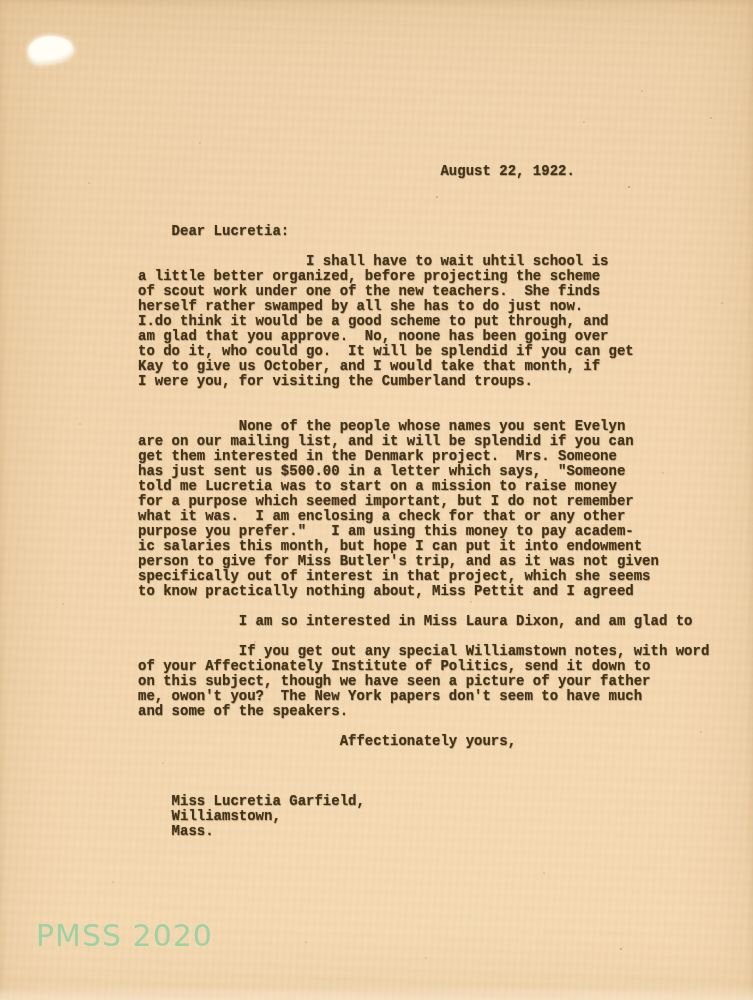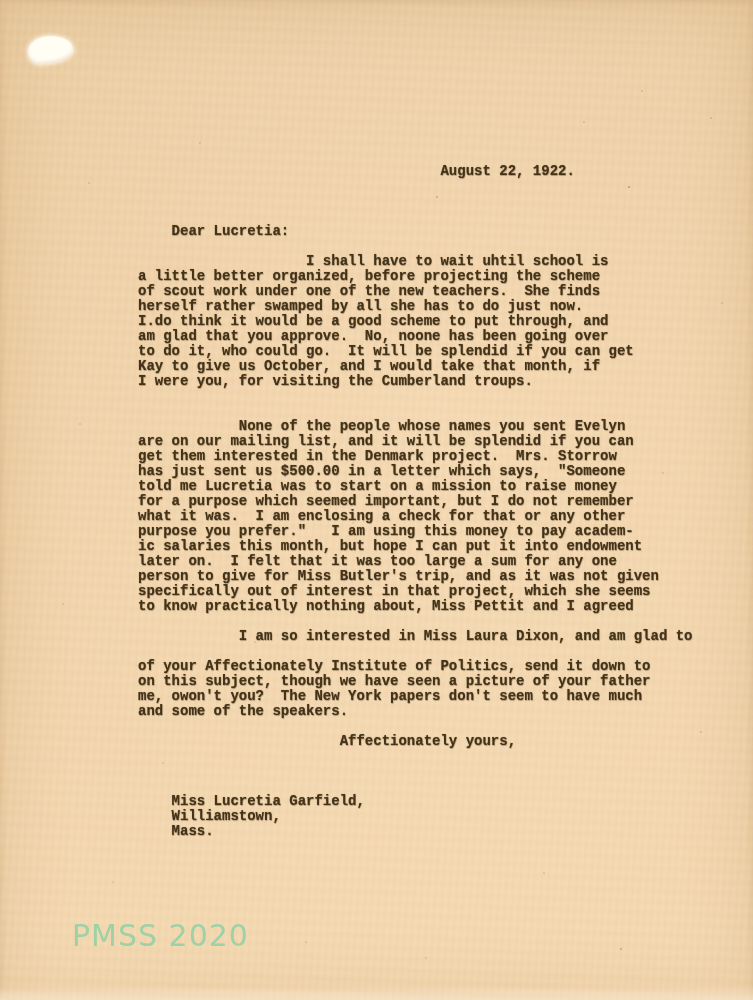--- a/index.html
+++ b/index.html
@@ -123,41 +123,41 @@
       <div class="line">herself rather swamped by all she has to do just now.</div>
       <div class="line">I.do think it would be a good scheme to put through, and</div>
       <div class="line">am glad that you approve.  No, noone has been going over</div>
       <div class="line">to do it, who could go.  It will be splendid if you can get</div>
       <div class="line">Kay to give us October, and I would take that month, if</div>
       <div class="line">I were you, for visiting the Cumberland troups.</div>
       <div class="line"></div>
       <div class="line"></div>
       <div class="line">            None of the people whose names you sent Evelyn</div>
       <div class="line">are on our mailing list, and it will be splendid if you can</div>
-      <div class="line">get them interested in the Denmark project.  Mrs. Storrow</div>
+      <div class="line">get them interested in the Denmark project.  Mrs. Someone</div>
       <div class="line">has just sent us $500.00 in a letter which says,  "Someone</div>
       <div class="line">told me Lucretia was to start on a mission to raise money</div>
       <div class="line">for a purpose which seemed important, but I do not remember</div>
       <div class="line">what it was.  I am enclosing a check for that or any other</div>
       <div class="line">purpose you prefer."   I am using this money to pay academ-</div>
       <div class="line">ic salaries this month, but hope I can put it into endowment</div>
-      <div class="line">later on.  I felt that it was too large a sum for any one</div>
       <div class="line">person to give for Miss Butler's trip, and as it was not given</div>
       <div class="line">specifically out of interest in that project, which she seems</div>
       <div class="line">to know practically nothing about, Miss Pettit and I agreed</div>
       <div class="line"></div>
       <div class="line">            I am so interested in Miss Laura Dixon, and am glad to</div>
       <div class="line"></div>
+      <div class="line">            If you get out any special Williamstown notes, with word</div>
       <div class="line">of your Affectionately Institute of Politics, send it down to</div>
       <div class="line">on this subject, though we have seen a picture of your father</div>
       <div class="line">me, owon't you?  The New York papers don't seem to have much</div>
       <div class="line">and some of the speakers.</div>
       <div class="line"></div>
       <div class="line">                        Affectionately yours,</div>
       <div class="line"></div>
       <div class="line"></div>
       <div class="line"></div>
       <div class="line">    Miss Lucretia Garfield,</div>
       <div class="line">    Williamstown,</div>
       <div class="line">    Mass.</div>
     </div>
-  <div class="watermark" style="color: rgb(158, 209, 166); margin-left: 36px;">PMSS 2020</div>
+  <div class="watermark" style="color: rgb(158, 209, 166);">PMSS 2020</div>
 </div>
 
 </body></html>

